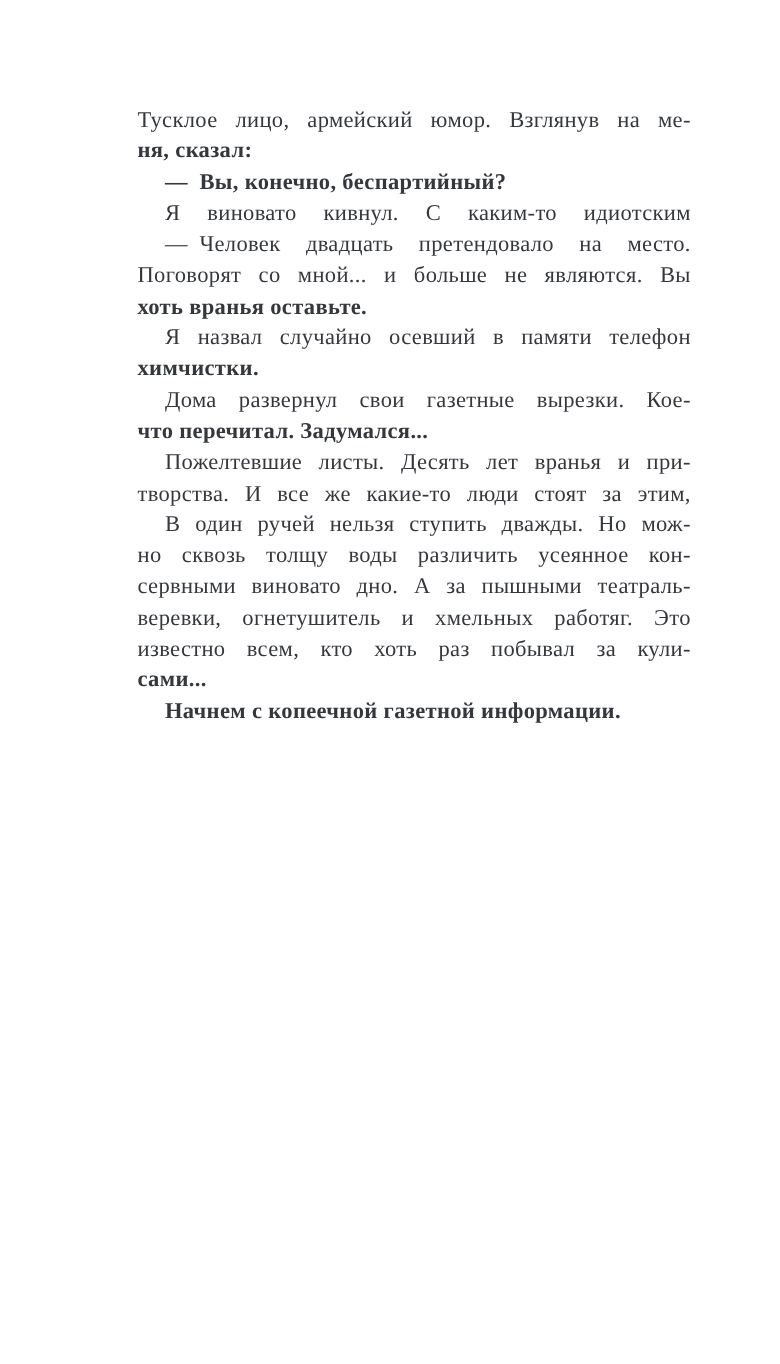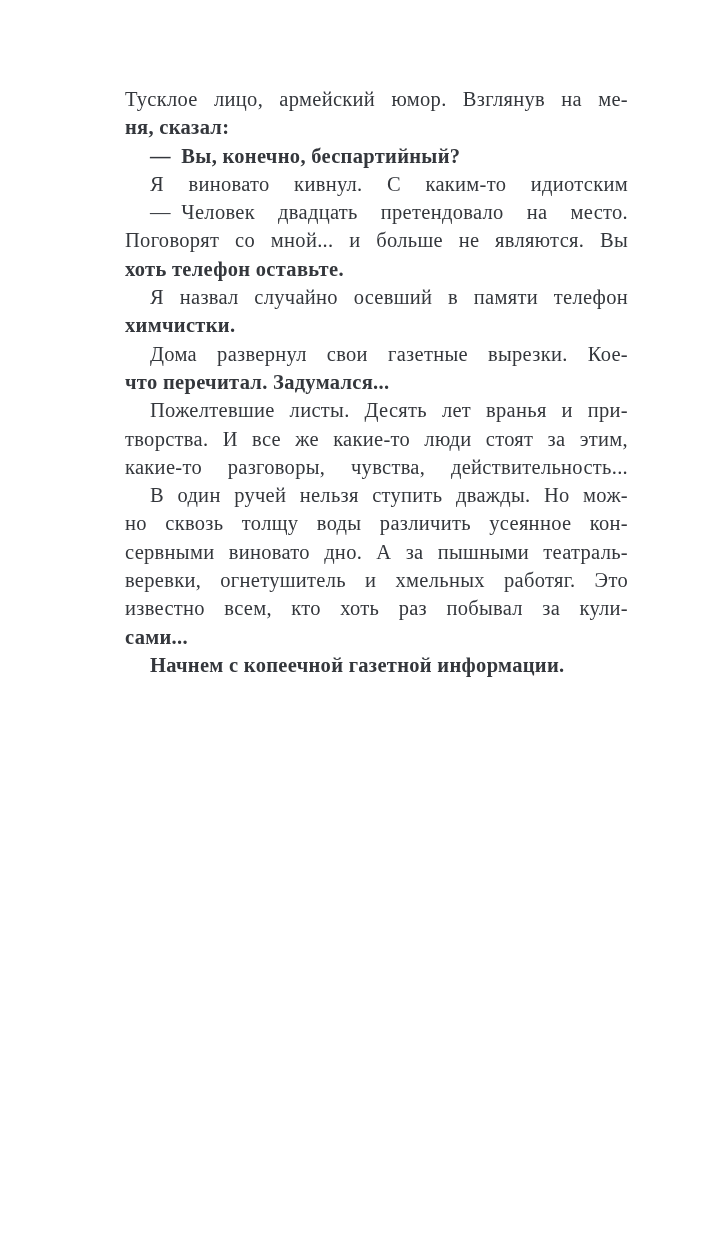--- a/index.html
+++ b/index.html
@@ -11,21 +11,21 @@
     position: relative;
     width: 709px;
     height: 1240px;
     background: #ffffff;
     overflow: hidden;
     font-family: "Liberation Serif", "DejaVu Serif", serif;
   }
   .text-block {
     position: absolute;
     left: 125px;
-    top: 85px;
+    top: 95px;
     width: 503px;
     font-size: 20.5px;
     line-height: 28.3px;
     letter-spacing: 0.3px;
     color: #34373c;
   }
   .line {
     text-align: justify;
     text-align-last: justify;
   }
@@ -41,28 +41,27 @@
 <body>
 
 <div class="page">
   <div class="text-block" id="text-block">
       <div class="line">Тусклое лицо, армейский юмор. Взглянув на ме-</div>
       <div class="line para-end">ня, сказал:</div>
       <div class="line para-end first-indent">— Вы, конечно, беспартийный?</div>
       <div class="line first-indent">Я виновато кивнул. С каким-то идиотским</div>
       <div class="line first-indent">— Человек двадцать претендовало на место.</div>
       <div class="line">Поговорят со мной... и больше не являются. Вы</div>
-      <div class="line para-end">хоть телефон оставьте.</div>
+      <div class="line para-end">хоть вранья оставьте.</div>
       <div class="line first-indent">Я назвал случайно осевший в памяти телефон</div>
       <div class="line para-end">химчистки.</div>
       <div class="line first-indent">Дома развернул свои газетные вырезки. Кое-</div>
       <div class="line para-end">что перечитал. Задумался...</div>
       <div class="line first-indent">Пожелтевшие листы. Десять лет вранья и при-</div>
       <div class="line">творства. И все же какие-то люди стоят за этим,</div>
-      <div class="line">какие-то разговоры, чувства, действительность...</div>
       <div class="line first-indent">В один ручей нельзя ступить дважды. Но мож-</div>
       <div class="line">но сквозь толщу воды различить усеянное кон-</div>
       <div class="line">сервными виновато дно. А за пышными театраль-</div>
       <div class="line">веревки, огнетушитель и хмельных работяг. Это</div>
       <div class="line">известно всем, кто хоть раз побывал за кули-</div>
       <div class="line para-end">сами...</div>
       <div class="line para-end first-indent">Начнем с копеечной газетной информации.</div>
     </div>
 </div>
 

